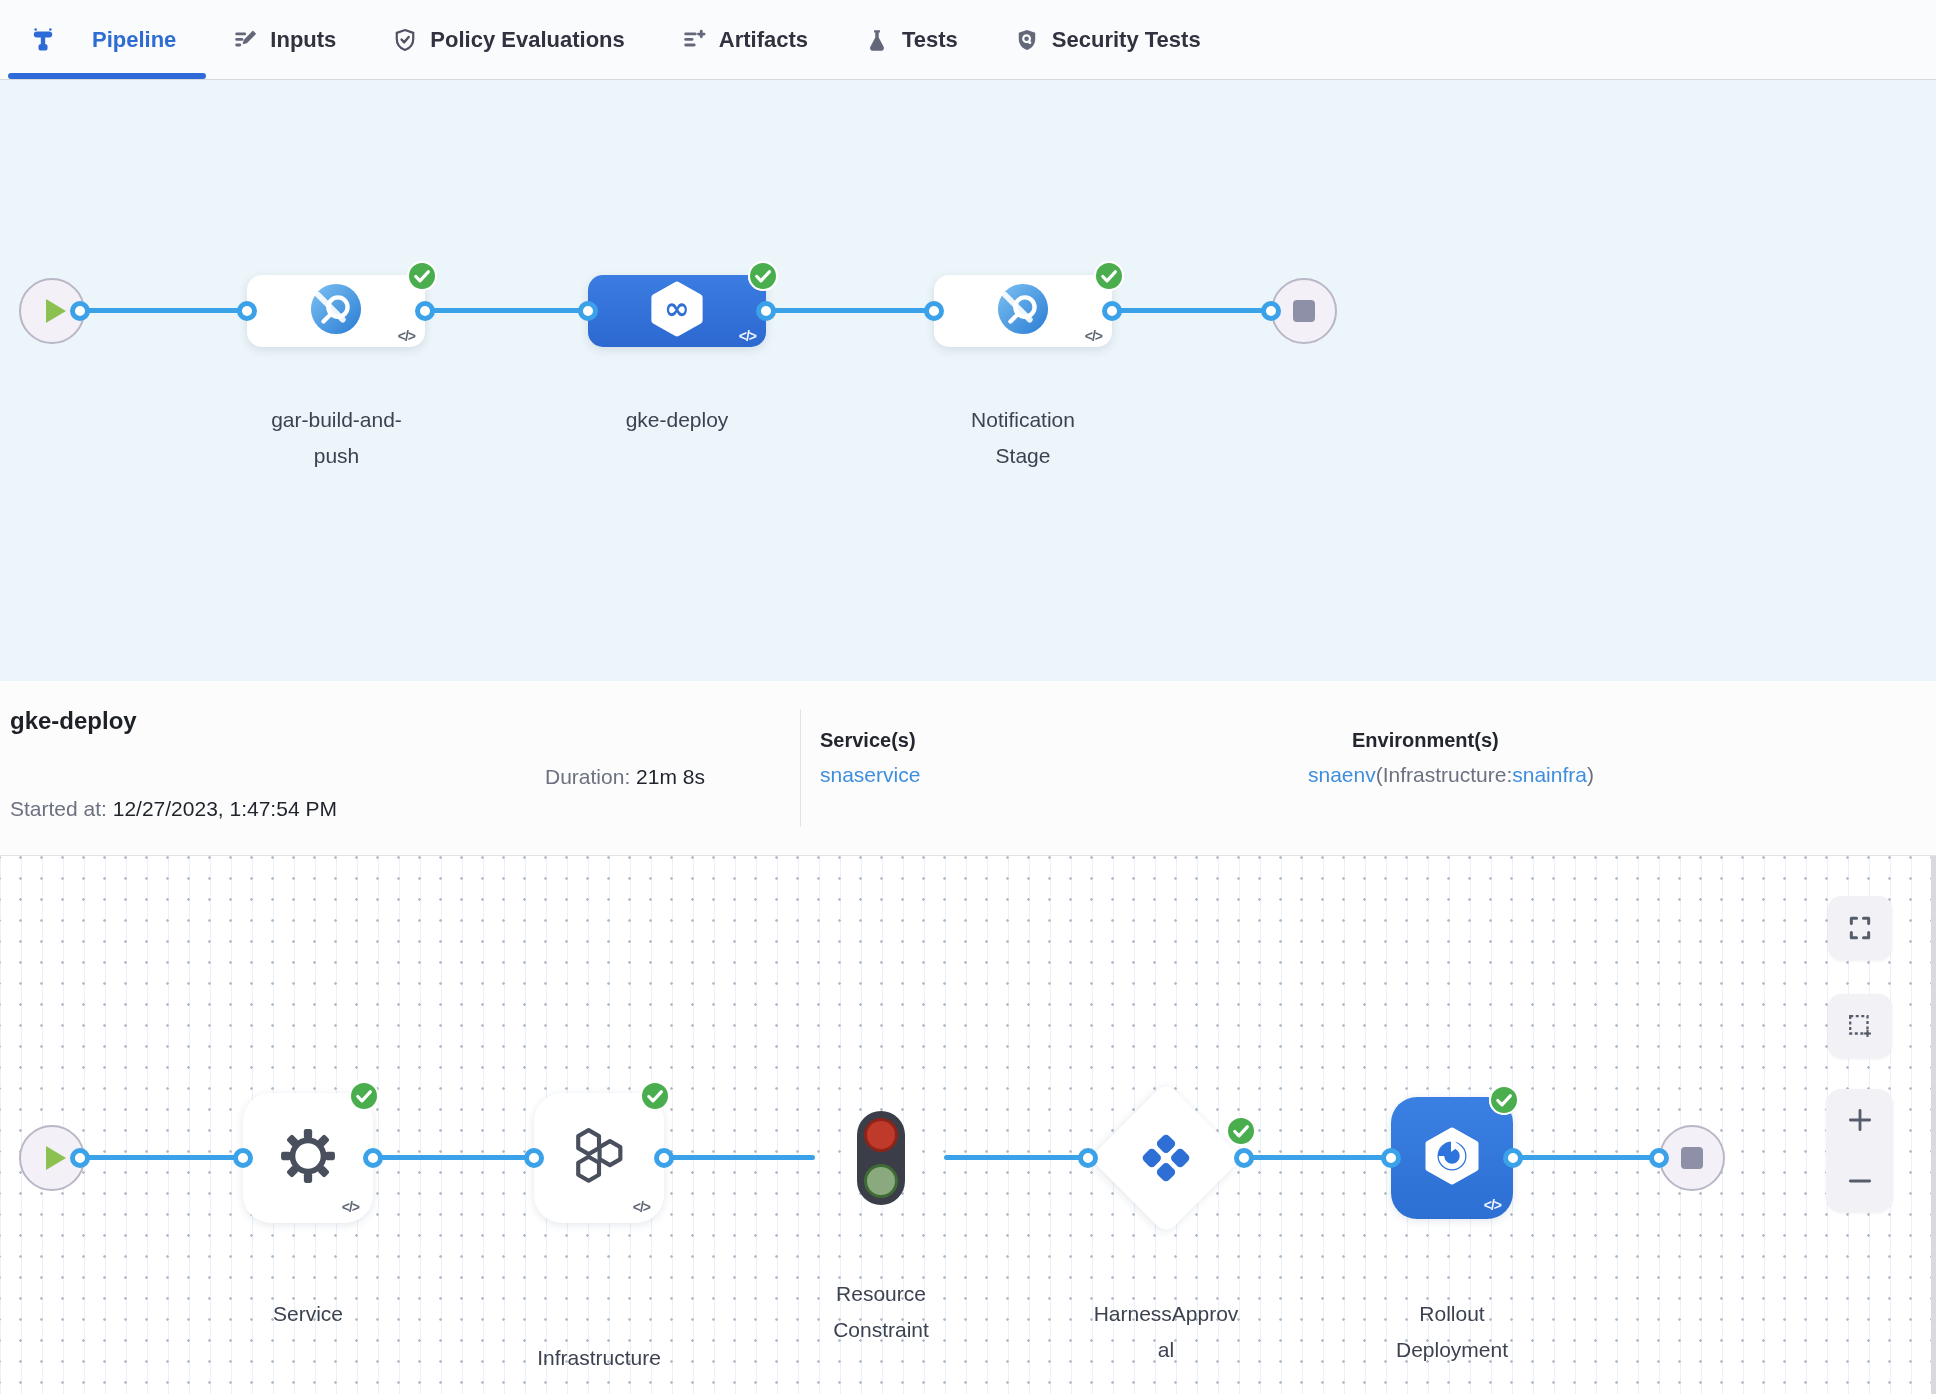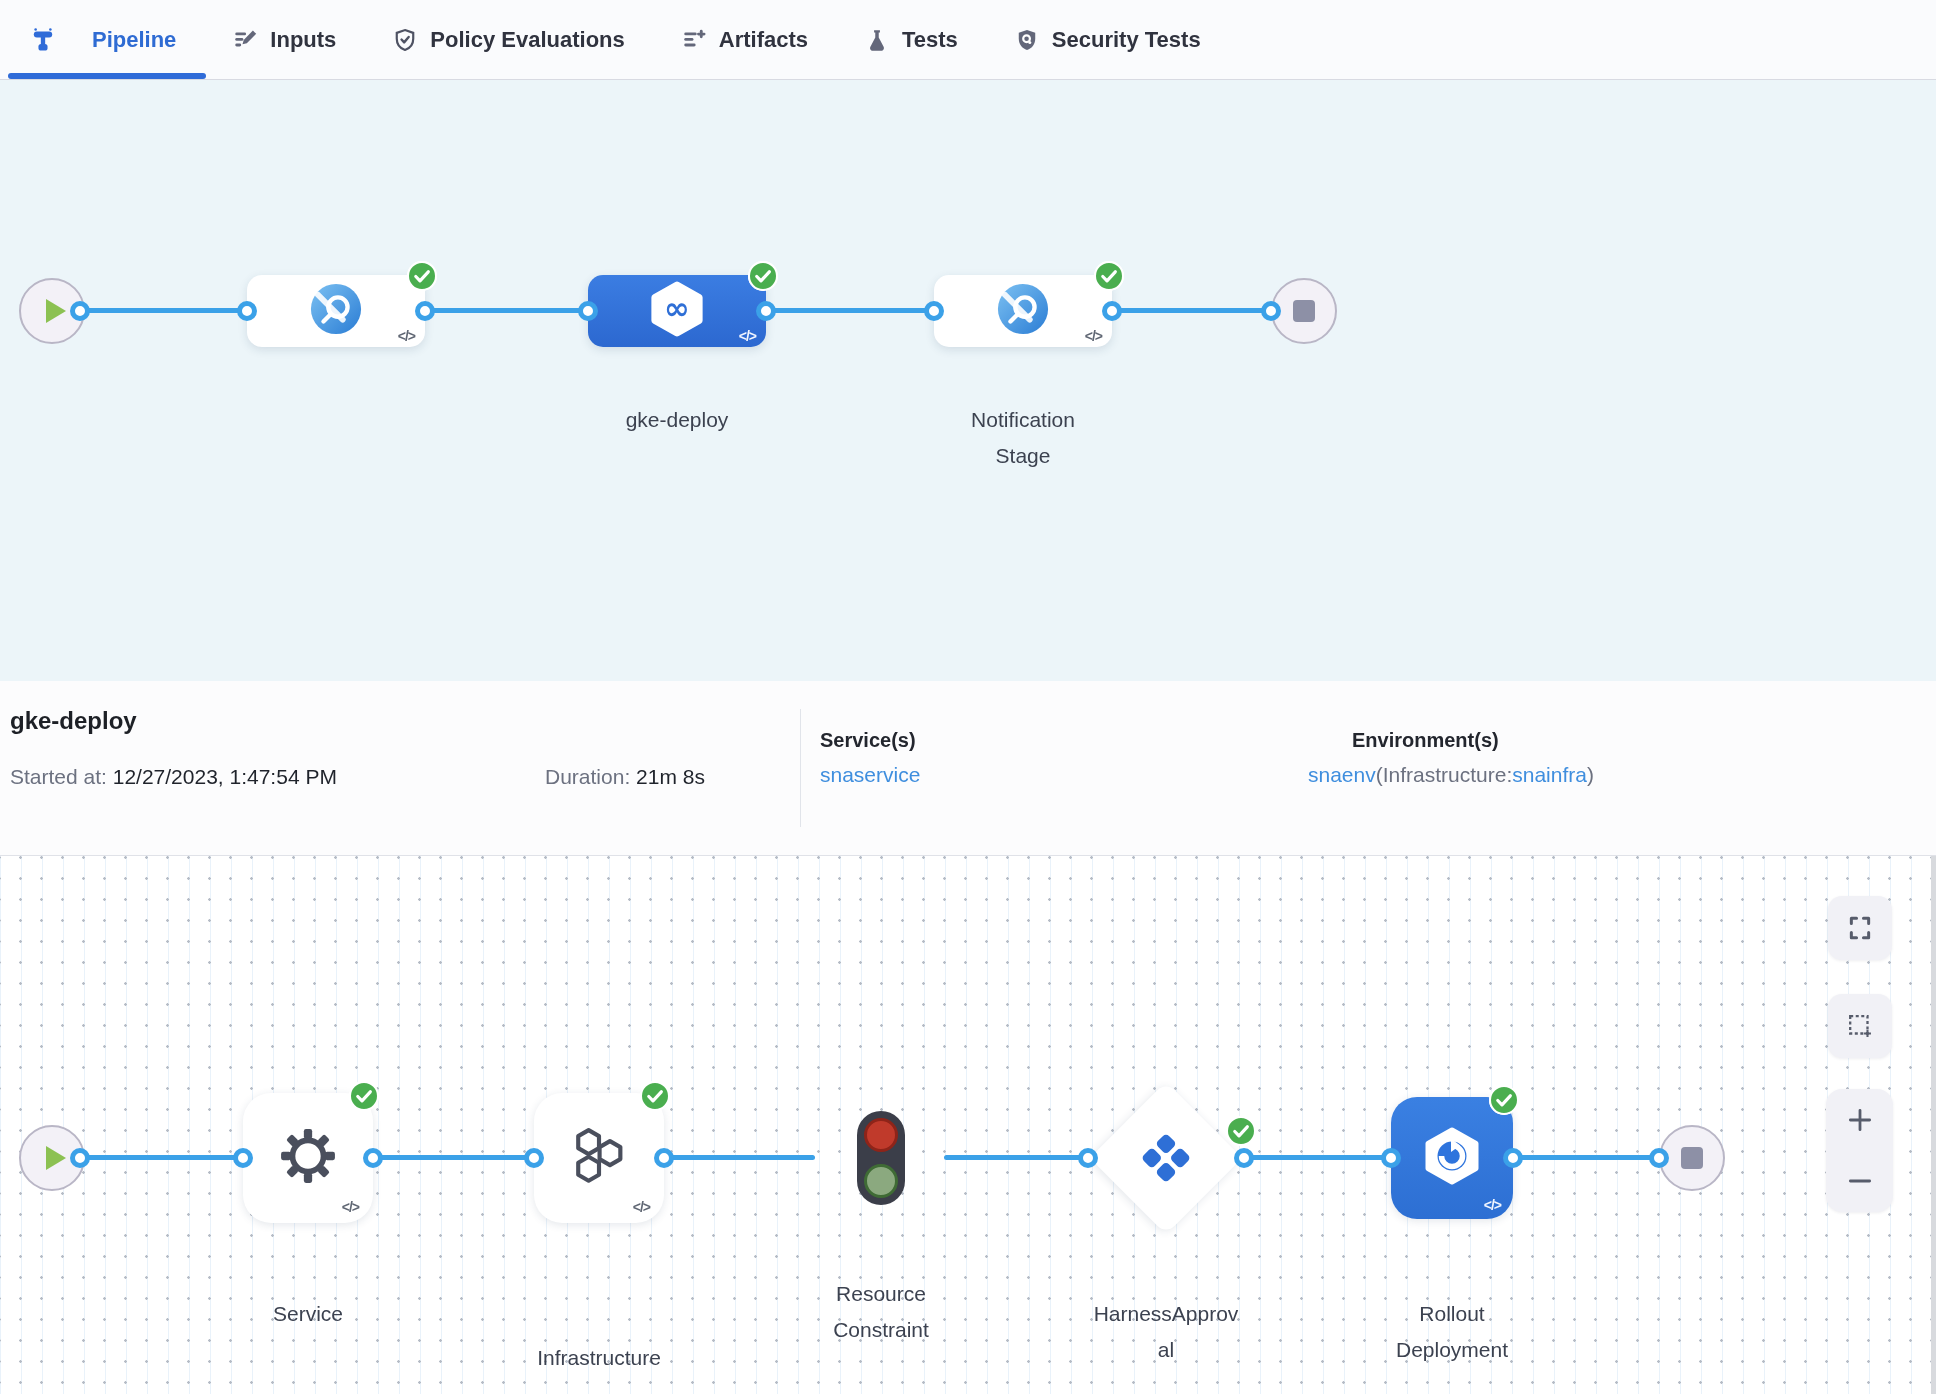--- a/index.html
+++ b/index.html
@@ -265,27 +265,28 @@
 
   <div class="ring" style="left:70px;top:221px;"></div>
   <div class="ring" style="left:237px;top:221px;"></div>
   <div class="ring" style="left:415px;top:221px;"></div>
   <div class="ring" style="left:578px;top:221px;"></div>
   <div class="ring" style="left:756px;top:221px;"></div>
   <div class="ring" style="left:924px;top:221px;"></div>
   <div class="ring" style="left:1102px;top:221px;"></div>
   <div class="ring" style="left:1261px;top:221px;"></div>
 
+  <div class="graph-label" style="left:249px;top:322px;width:175px;">gar-build-and-push</div>
   <div class="graph-label" style="left:577px;top:322px;width:200px;">gke-deploy</div>
   <div class="graph-label" style="left:948px;top:322px;width:150px;">Notification Stage</div>
 </div>
 
 <div class="infobar">
   <div class="info-title">gke-deploy</div>
-  <div class="meta" style="left:10px;"><span class="k">Started at:</span><span> 12/27/2023, 1:47:54 PM</span></div>
+  <div class="meta" style="left:10px;margin-top:32px;"><span class="k">Started at:</span><span> 12/27/2023, 1:47:54 PM</span></div>
   <div class="meta" style="left:545px;"><span class="k">Duration: </span><span>21m 8s</span></div>
   <div class="v-divider"></div>
   <div class="kv-label" style="left:820px;">Service(s)</div>
   <div class="kv-value" style="left:820px;"><span class="link">snaservice</span></div>
   <div class="kv-label" style="left:1308px;margin-left:44px;">Environment(s)</div>
   <div class="kv-value" style="left:1308px;"><span class="link">snaenv</span><span class="paren">(Infrastructure:</span><span class="link">snainfra</span><span class="paren">)</span></div>
 </div>
 
 <div class="exec-canvas">
 

